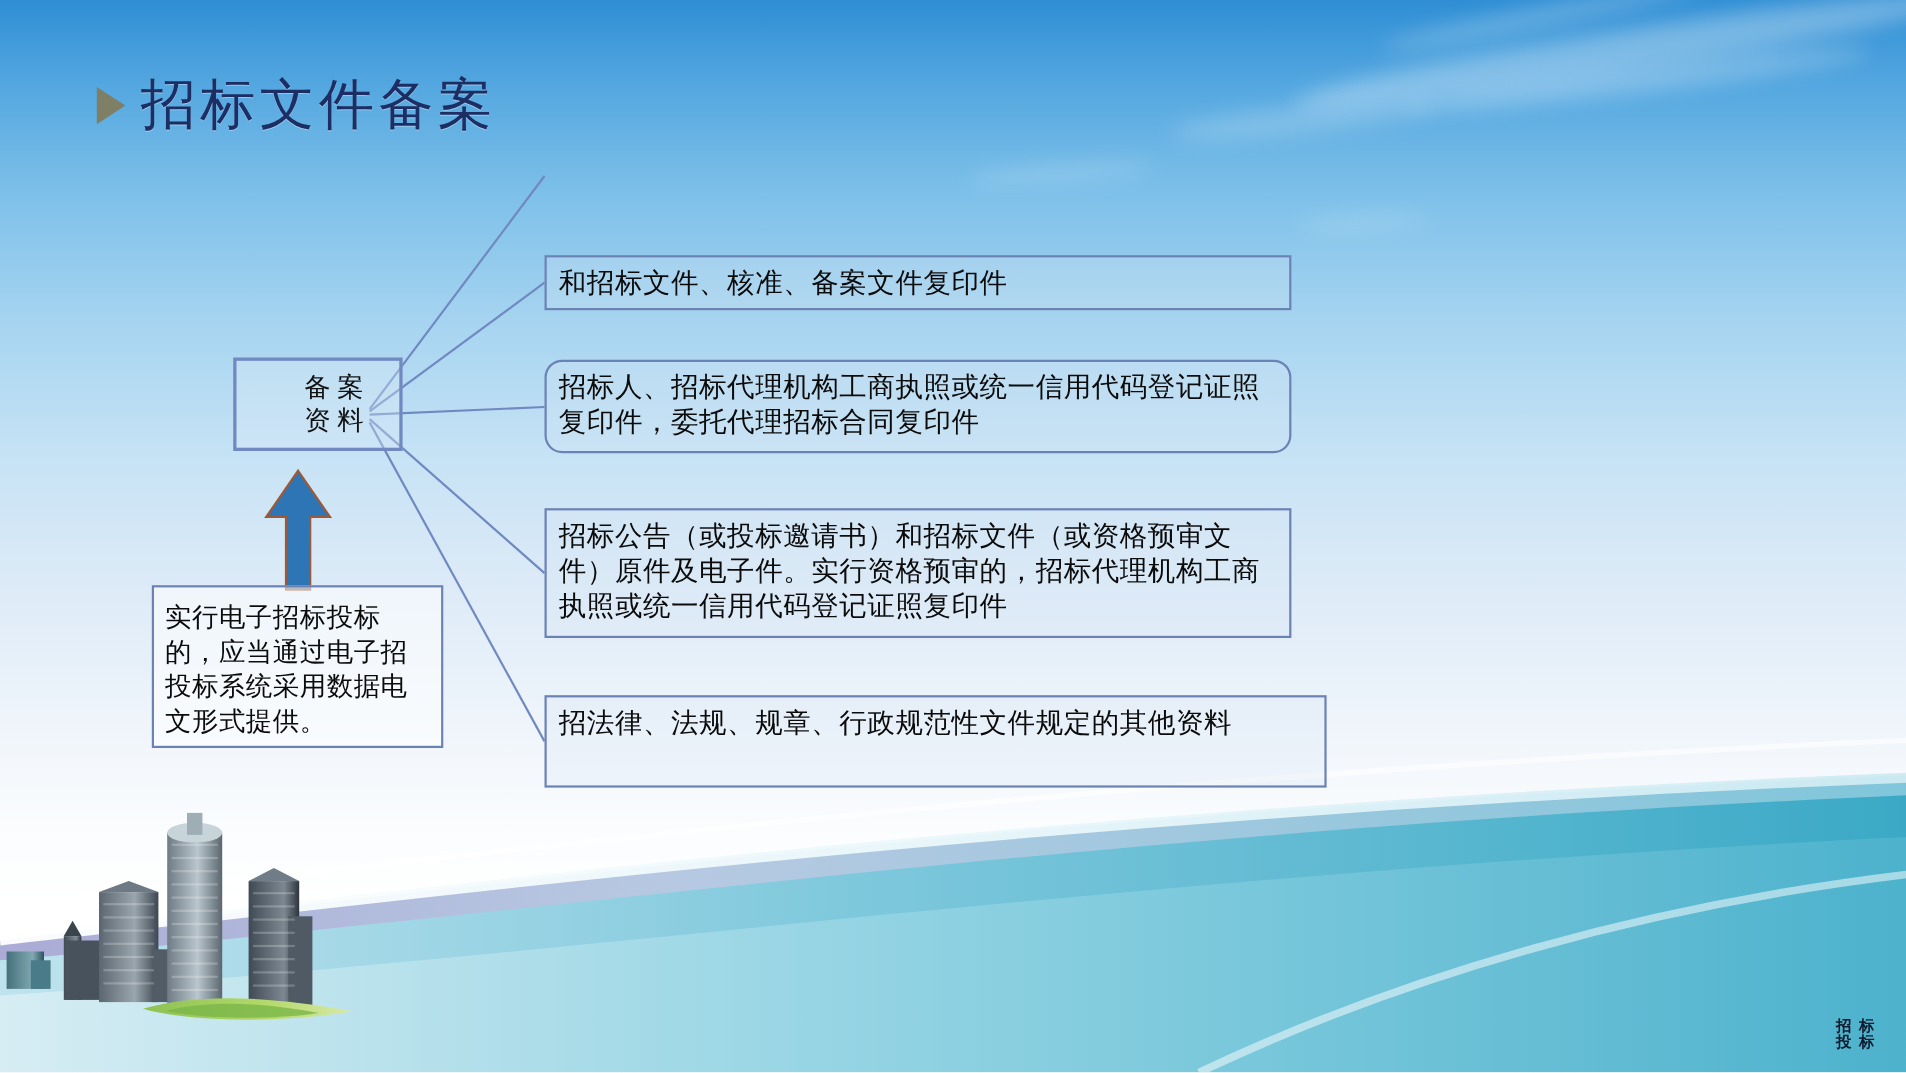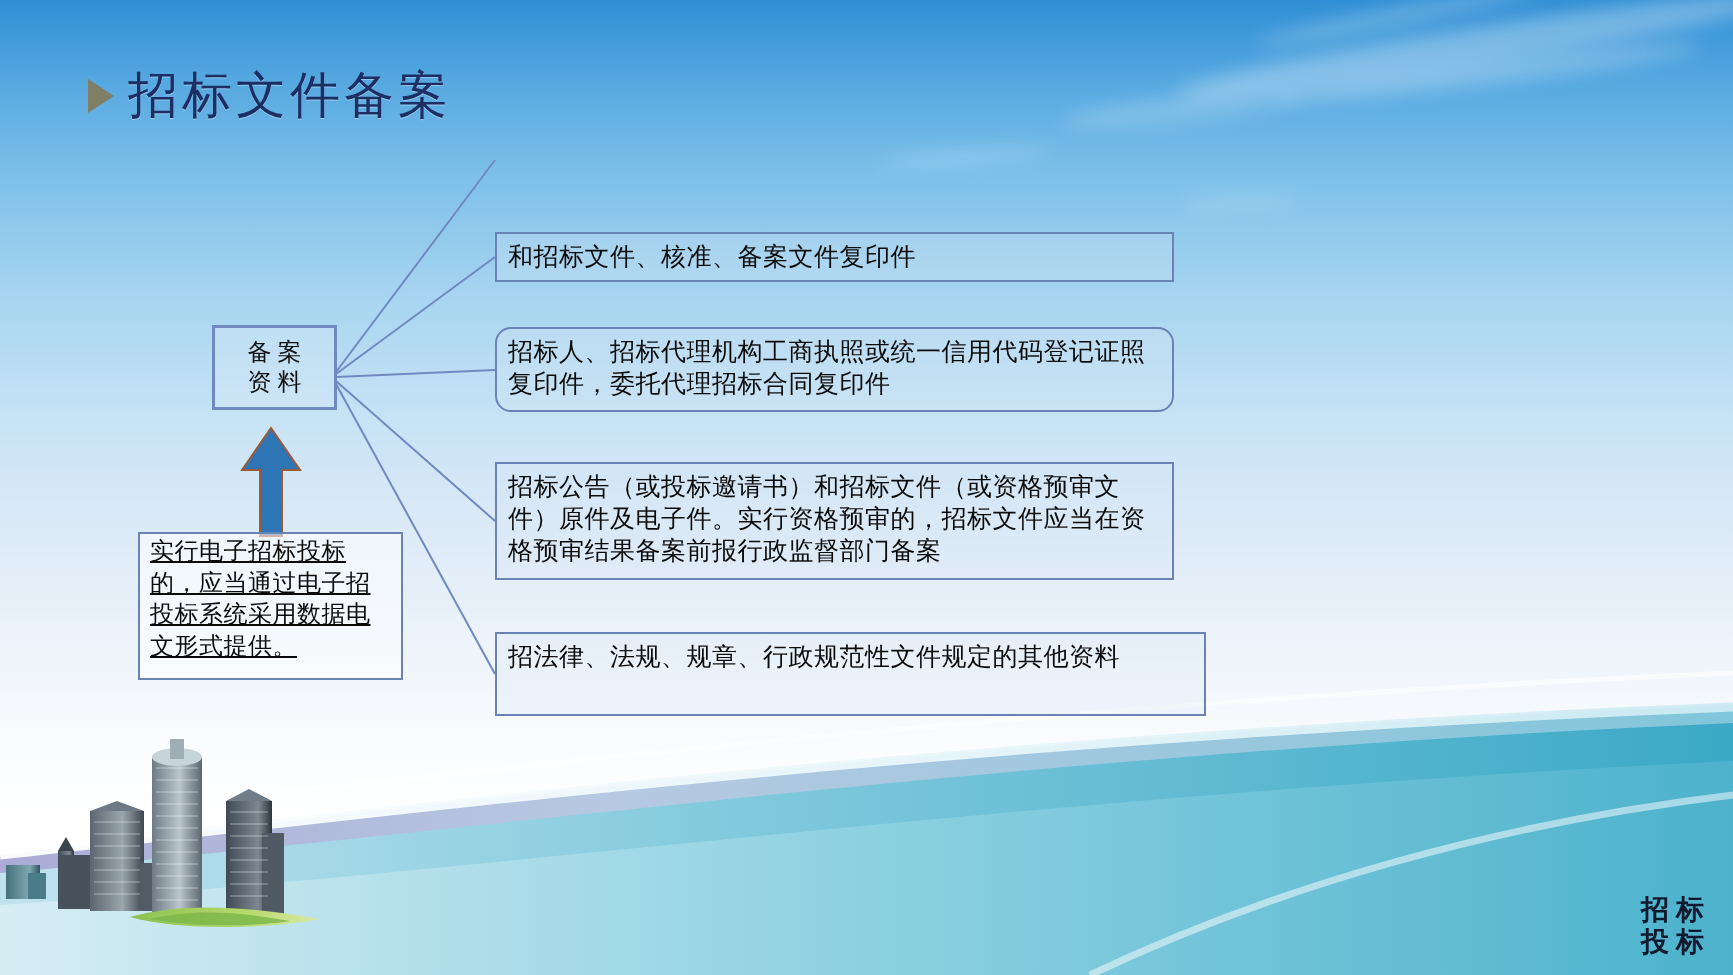--- a/index.html
+++ b/index.html
@@ -44,20 +44,21 @@
     font-family:"DejaVu Serif","Liberation Serif",serif;font-weight:400;
     text-shadow:0 1px 0 rgba(255,255,255,.35);
   }
 
   
   #hub{
     position:absolute;left:212px;top:325px;width:119px;height:79px;
     border:3px solid #7089c0;background:rgba(222,234,247,.35);
     display:flex;flex-direction:column;align-items:center;justify-content:center;
     line-height:1.22;
+    padding-left:29px;
   }
   #hub span{font-size:24px;color:#111;letter-spacing:6px;text-indent:6px;
     font-family:"DejaVu Serif","Liberation Serif",serif;}
 
   
   .rbox{
     position:absolute;left:495px;
     border:2px solid #6b82b5;
     background:rgba(214,230,246,.28);
     box-sizing:border-box;
@@ -69,34 +70,33 @@
   #rbox-0{top:135px;width:679px;height:50px;}
   #rbox-1{top:232px;width:679px;height:50px;}
   #rbox-2{top:327px;width:679px;height:85px;border-radius:16px;}
   #rbox-3{top:462px;width:679px;height:118px;}
   #rbox-4{top:632px;width:711px;height:84px;}
 
   
   #note{
     position:absolute;left:138px;top:532px;width:265px;height:148px;
     border:2px solid #6b82b5;background:rgba(255,255,255,.55);
-    box-sizing:border-box;padding:2px 10px;
+    box-sizing:border-box;padding:12px 10px;
     font-size:24px;line-height:1.32;color:#0b0b0b;letter-spacing:.5px;
     font-family:"DejaVu Serif","Liberation Serif",serif;
-    text-decoration:underline;
   }
 
   
   #connectors{position:absolute;inset:0;pointer-events:none;}
 
   
   #city{position:absolute;left:0;bottom:30px;width:420px;height:240px;}
   #corner-logo{
     position:absolute;right:22px;bottom:18px;text-align:right;
-    font-size:28px;line-height:1.12;color:#101a2e;font-weight:700;letter-spacing:7px;
+    font-size:14px;line-height:1.12;color:#101a2e;font-weight:700;letter-spacing:7px;
     font-family:"DejaVu Serif","Liberation Serif",serif;
   }
 </style>
 </head>
 <body>
 
 <div id="slide">
 
   <div class="cloud c1"></div>
   <div class="cloud c2"></div>
@@ -155,21 +155,21 @@
     </g>
   </svg>
 
   <div id="hub">
     <span>备案</span>
     <span>资料</span>
   </div>
 
   <div class="rbox" id="rbox-1">和招标文件、核准、备案文件复印件</div>
   <div class="rbox" id="rbox-2">招标人、招标代理机构工商执照或统一信用代码登记证照复印件，委托代理招标合同复印件</div>
-  <div class="rbox" id="rbox-3">招标公告（或投标邀请书）和招标文件（或资格预审文件）原件及电子件。实行资格预审的，招标文件应当在资格预审结果备案前报行政监督部门备案</div>
+  <div class="rbox" id="rbox-3">招标公告（或投标邀请书）和招标文件（或资格预审文件）原件及电子件。实行资格预审的，招标代理机构工商执照或统一信用代码登记证照复印件</div>
   <div class="rbox" id="rbox-4">招法律、法规、规章、行政规范性文件规定的其他资料</div>
 
   <div id="note">实行电子招标投标的，应当通过电子招投标系统采用数据电文形式提供。</div>
 
   <svg id="city" viewBox="0 0 420 240">
     <defs>
       <linearGradient id="b1" x1="0" y1="0" x2="1" y2="0">
         <stop offset="0%" stop-color="#6f7b85"></stop>
           <stop offset="55%" stop-color="#b9c6cd"></stop>
           <stop offset="100%" stop-color="#5b666f"></stop>

